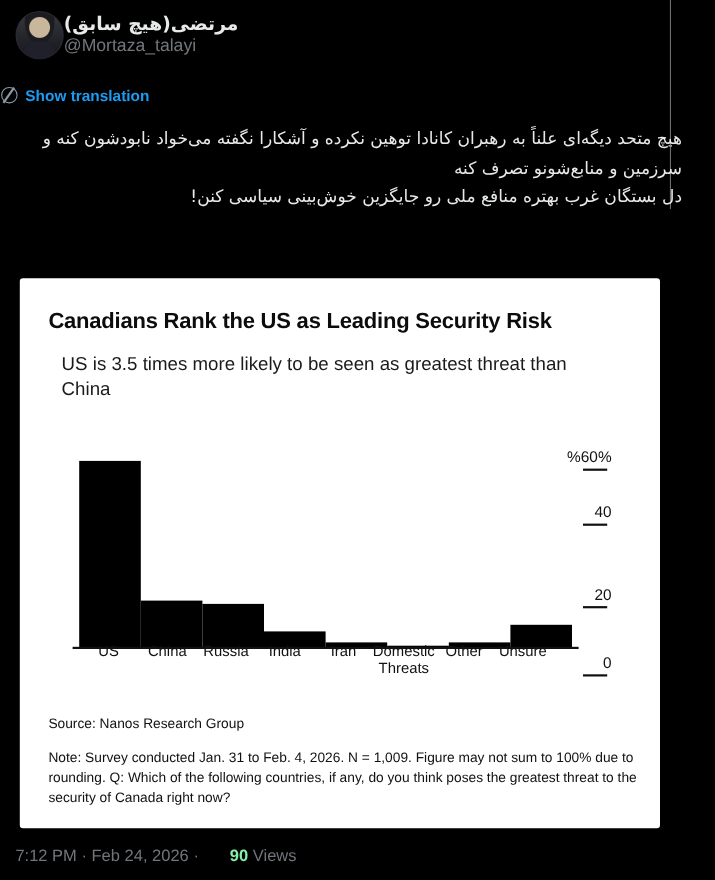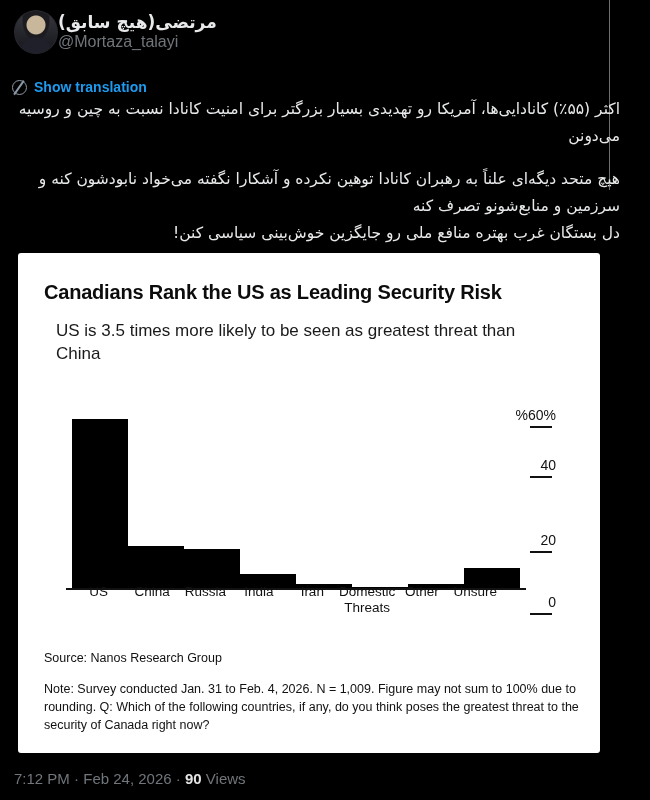--- a/index.html
+++ b/index.html
@@ -57,22 +57,22 @@
   }
   .name-block{display:flex;flex-direction:column;line-height:1.15;}
   .disp-name{
     color:#e7e9ea;font-size:17px;font-weight:700;direction:rtl;
     font-family:"DejaVu Sans",sans-serif;
   }
   .handle{color:#71767b;font-size:16px;}
 
   
   .xlate{
-    position:absolute;left:12px;top:79px;
-    display:flex;align-items:center;gap:7px;
+    position:absolute;left:1px;top:79px;
+    display:flex;gap:7px;
     color:#1d9bf0;font-size:14px;font-weight:700;
   }
   .xlate-icon{
     width:13px;height:13px;border:1.6px solid #8b98a5;border-radius:50%;
     position:relative;display:inline-block;flex:0 0 auto;
   }
   .xlate-icon::after{
     content:"";position:absolute;left:5.2px;top:-2px;width:1.6px;height:17px;
     background:#8b98a5;transform:rotate(35deg);
   }
@@ -159,21 +159,21 @@
   .note{
     position:absolute;left:26px;top:428px;width:545px;
     color:#111;font-size:12.5px;line-height:1.42;
   }
 
   
   .tw-footer{
     position:absolute;left:14px;top:770px;
     color:#71767b;font-size:15px;
   }
-  .tw-footer b{color:#e5e5e5;font-weight:700;}
+  .tw-footer b{color:#86efac;font-weight:700;margin-left:24px;}
 </style>
 </head>
 <body>
 
 <div class="page">
 
   <div class="wm-rule"></div>
 
   <div class="tw-header">
     <div class="avatar"></div>
@@ -182,21 +182,20 @@
       <span class="handle">@Mortaza_talayi</span>
     </div>
   </div>
 
   <div class="xlate">
     <span class="xlate-icon"></span>
     <span>Show translation</span>
   </div>
 
   <div class="tw-body">
-    <p>اکثر (۵۵٪) کانادایی‌ها، آمریکا رو تهدیدی بسیار بزرگتر برای امنیت کانادا نسبت به چین و روسیه می‌دونن</p>
     <div class="gap"></div>
     <p>هیچ متحد دیگه‌ای علناً به رهبران کانادا توهین نکرده و آشکارا نگفته می‌خواد نابودشون کنه و سرزمین و منابع‌شونو تصرف کنه</p>
     <p>دل بستگان غرب بهتره منافع ملی رو جایگزین خوش‌بینی سیاسی کنن!</p>
   </div>
 
   <div class="card">
     <h2 class="card-title">Canadians Rank the US as Leading Security Risk</h2>
     <p class="card-sub">US is 3.5 times more likely to be seen as greatest threat than China</p>
 
     <div class="plot">

